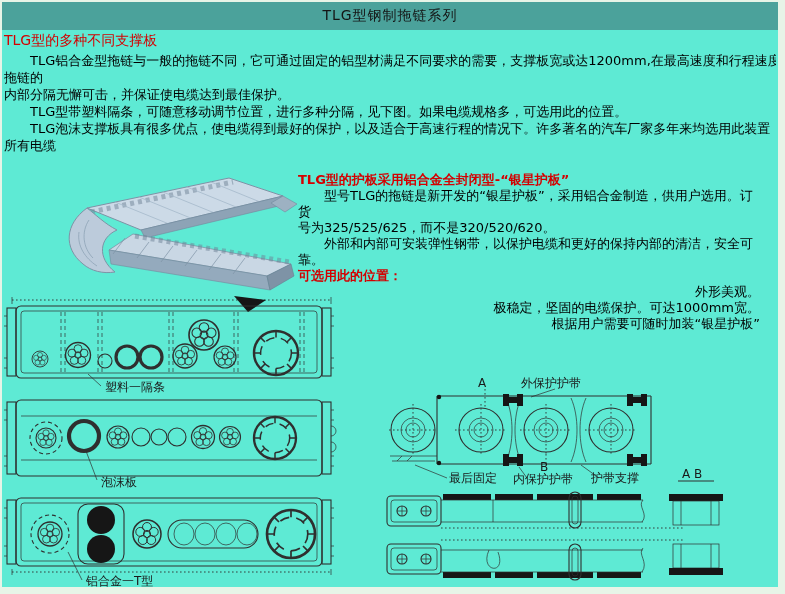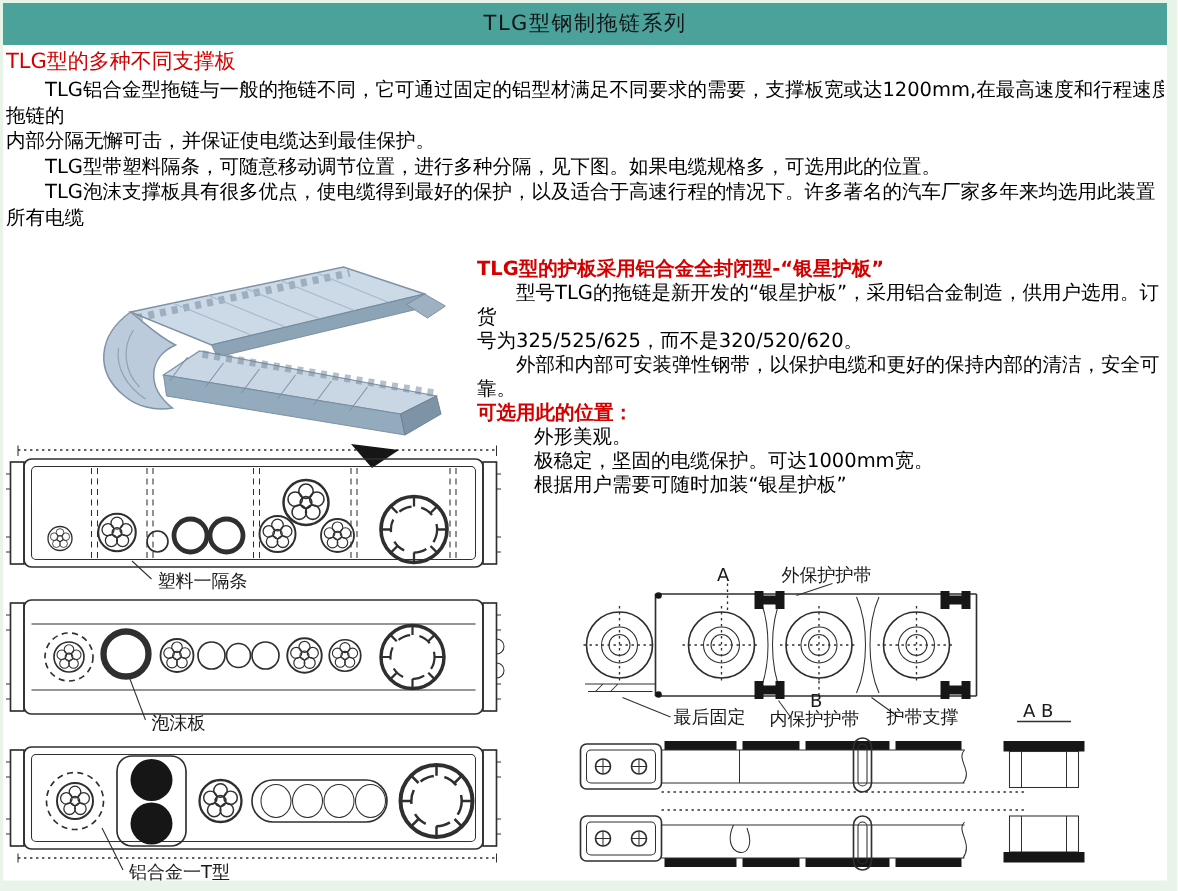--- a/index.html
+++ b/index.html
@@ -1,29 +1,29 @@
 <!DOCTYPE html>
 <html><head>
 <meta charset="utf-8">
 <style>
   html,body{margin:0;padding:0;background:#fff;}
   .page{position:relative;width:785px;height:594px;background:#e7f4e7;overflow:hidden;
         font-family:"DejaVu Sans","Liberation Sans",sans-serif;color:#000;}
-  .content{position:absolute;left:2px;top:2px;width:776px;height:585px;background:#ffffff;}
+  .content{position:absolute;left:2px;top:2px;width:776px;height:585px;background:#5eead4;}
   .abs{position:absolute;}
   .titlebar{position:absolute;left:0;top:0;width:100%;height:28px;background:#4ba29b;
             display:flex;align-items:center;justify-content:center;}
   .titlebar span{font-size:14px;color:#141414;letter-spacing:1px;}
   .redhead{color:#d40000;font-weight:normal;font-size:14px;white-space:nowrap;}
   .h-intro{position:absolute;left:2px;top:30px;}
   .intro{position:absolute;left:2px;top:50px;width:772px;font-size:13px;line-height:17px;}
   .line{white-space:nowrap;overflow:hidden;}
-  .rpanel{position:absolute;left:316px;top:170px;width:462px;font-size:13px;line-height:16px;}
+  .rpanel{position:absolute;left:296px;top:170px;width:462px;font-size:13px;line-height:16px;}
   .rpanel .rh{color:#d40000;font-weight:bold;font-size:13px;white-space:nowrap;}
-  .features{padding-left:38px;}
+  .features{padding-left:38px;text-align:right;}
   
   .ln{fill:none;stroke:#2f2f2f;stroke-width:1.1;}
   .tn{stroke-width:0.7;}
   .bd{stroke-width:3.2;}
   .bd2{stroke-width:4.2;}
   .dsh{stroke-dasharray:4 3;}
   .dt{stroke-dasharray:1.6 2.4;stroke-width:0.9;}
   .blk{fill:#161616;stroke:none;}
   svg text{font-family:"DejaVu Sans","Liberation Sans",sans-serif;}
   .lbl{font-size:12px;fill:#1a1a1a;}

